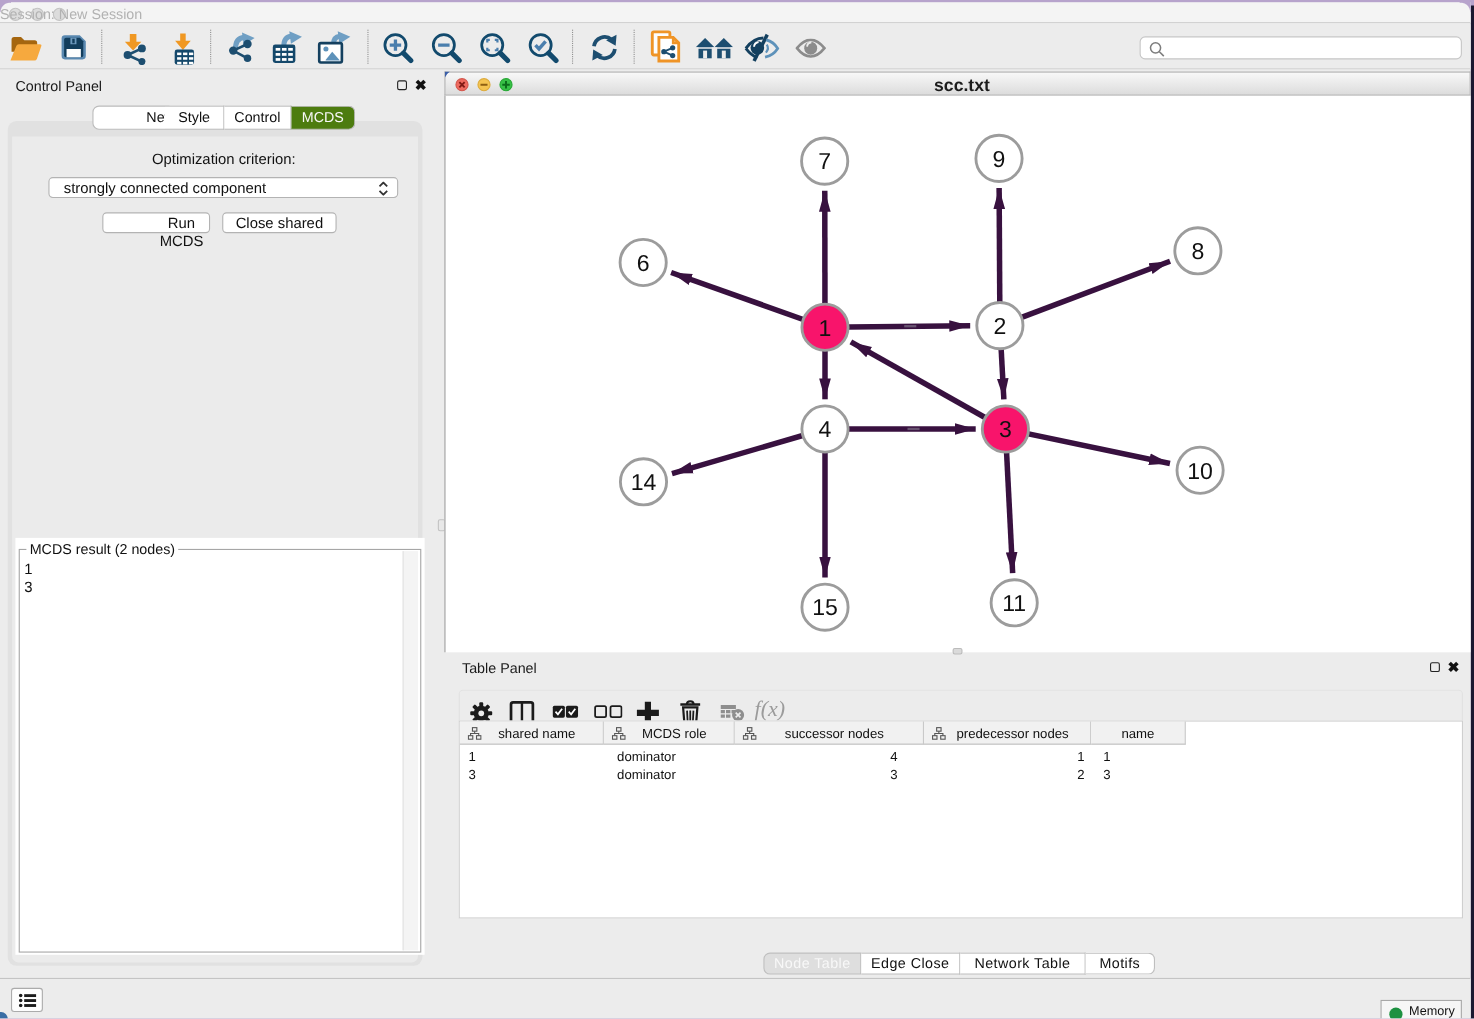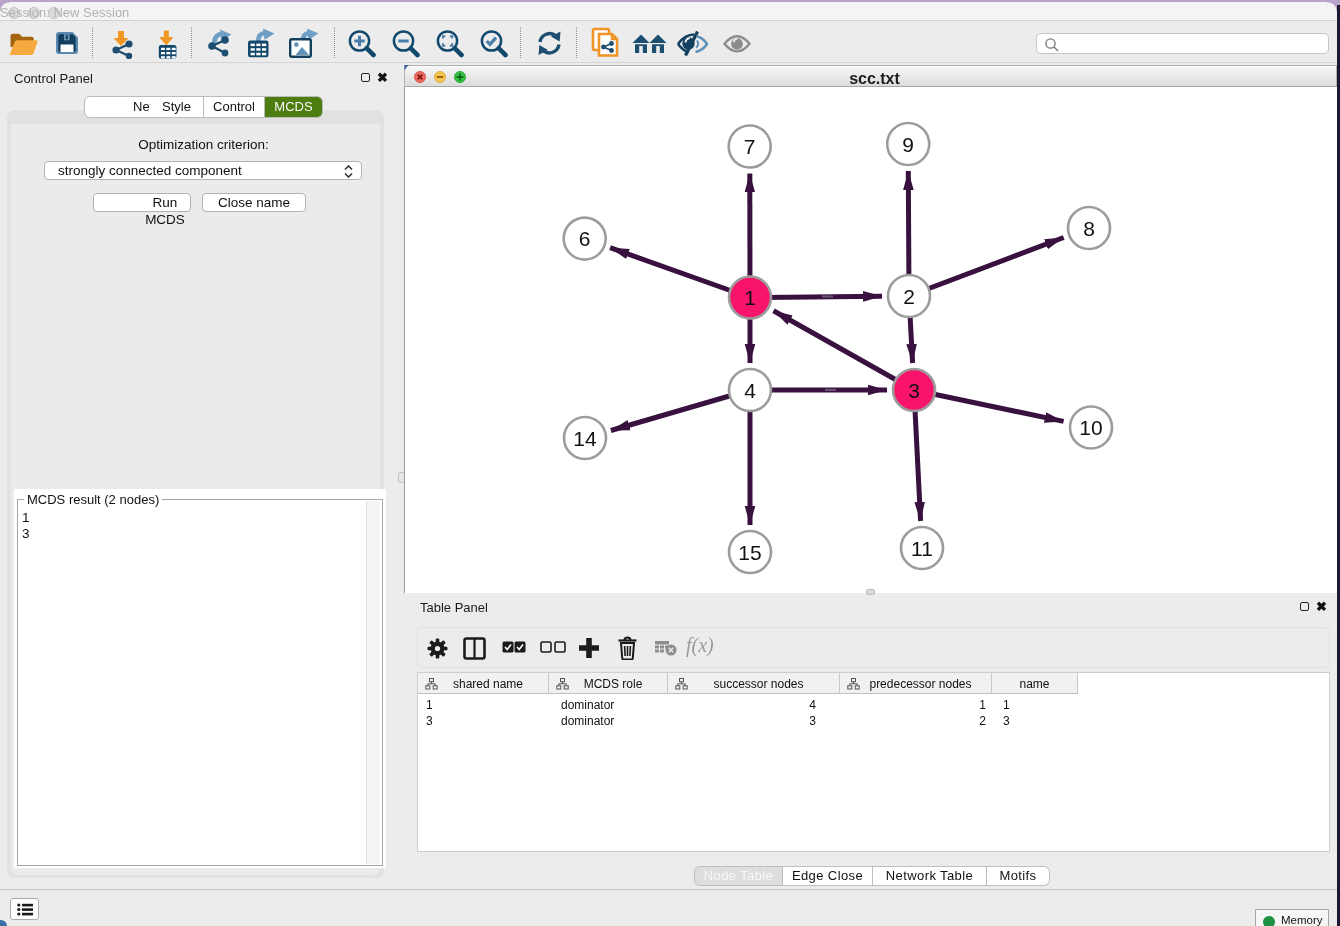--- a/index.html
+++ b/index.html
@@ -38,21 +38,21 @@
 
 #nw { left:404px; top:65px; width:933px; height:529px; }
 #nw-title { left:0; top:0; width:933px; height:22px; background:linear-gradient(#f8f8f8,#dcdcdc); border:1px solid #b2b2b2; border-bottom:1px solid #a8a8a8; }
 #nw-title .t { position:absolute; width:100%; top:4px; padding-left:8px; text-align:center; font-size:16px; font-weight:600; color:#1c1c1c; }
 .mtl { position:absolute; top:5px; width:12px; height:12px; border-radius:50%; }
 #nw-canvas { left:0; top:22px; width:933px; height:506px; background:#fff; border-left:1px solid #9b9b9b; }
 #hsplit { left:462px; top:524px; width:9px; height:6px; background:#dadada; border:1px solid #bbb; border-radius:2px; }
 
 #tp-title { left:420px; top:600px; font-size:13px; color:#1a1a1a; }
 #tp-toolbar { left:417px; top:627px; width:913px; height:41px; border:1px solid #e2e2e2; border-radius:4px; }
-#tbl { left:417px; top:672px; width:913px; height:180px; background:#fff; border:1px solid #cfcfcf; }
+#tbl { left:417px; top:655px; width:913px; height:180px; background:#fff; border:1px solid #cfcfcf; }
 .hcell { position:absolute; top:0; height:21px; background:#f1f1f1; border-right:1px solid #c9c9c9; border-bottom:1px solid #bfbfbf; font-size:12px; color:#111; }
 .hlabel { position:absolute; width:100%; top:4px; text-align:center; padding-left:10px; }
 .hico { position:absolute; left:7px; top:5px; }
 .cell { position:absolute; font-size:12px; color:#111; }
 
 #btabs { left:694px; top:866px; height:20px; }
 .btab { position:absolute; top:0; height:20px; background:#fff; border:1px solid #bfbfbf; font-size:13px; letter-spacing:0.4px; color:#111; text-align:center; line-height:18px; }
 #btab-node { background:#dedede; color:#f8f8f8; }
 
 #statusbar { left:0; top:889px; width:1337px; height:37px; background:#ececec; border-top:1px solid #c4c4c4; }
@@ -222,21 +222,21 @@
     <div class="tab" id="tab-mcds" style="left:185px; width:58px; border-left:none; border-radius:0 6px 6px 0;">MCDS</div>
   </div>
   <div class="abs" id="optlabel">Optimization criterion:</div>
   <div class="abs" id="selbox">strongly connected component
     <svg class="abs" style="right:8px; top:3px;" width="9" height="13" viewBox="0 0 9 13">
       <path d="M1 4.5 L4.5 1 L8 4.5" fill="none" stroke="#333" stroke-width="1.6"></path>
       <path d="M1 8.5 L4.5 12 L8 8.5" fill="none" stroke="#333" stroke-width="1.6"></path>
     </svg>
   </div>
   <div class="btn" style="left:93px; width:98px;padding-left:46px;">Run MCDS</div>
-  <div class="btn" style="left:202px; width:104px;">Close name</div>
+  <div class="btn" style="left:202px; width:104px;">Close shared</div>
   <div class="abs" id="mcdsbox"></div>
   <div class="abs" id="fieldset"></div>
   <div class="abs" id="legend">MCDS result (2 nodes)</div>
   <div class="abs" id="mcdstext">1<br>3</div>
   <div class="abs" id="mcds-sb"></div>
   <div class="abs" id="vsplit"></div>
 
   <svg class="abs" style="left:404px; top:65px; z-index:5;" width="6" height="6" viewBox="0 0 6 6">
       <path d="M0.5 0 L5 0 Q2 2 0.5 5.5 Z" fill="#3b5fa8"></path>
     </svg>

